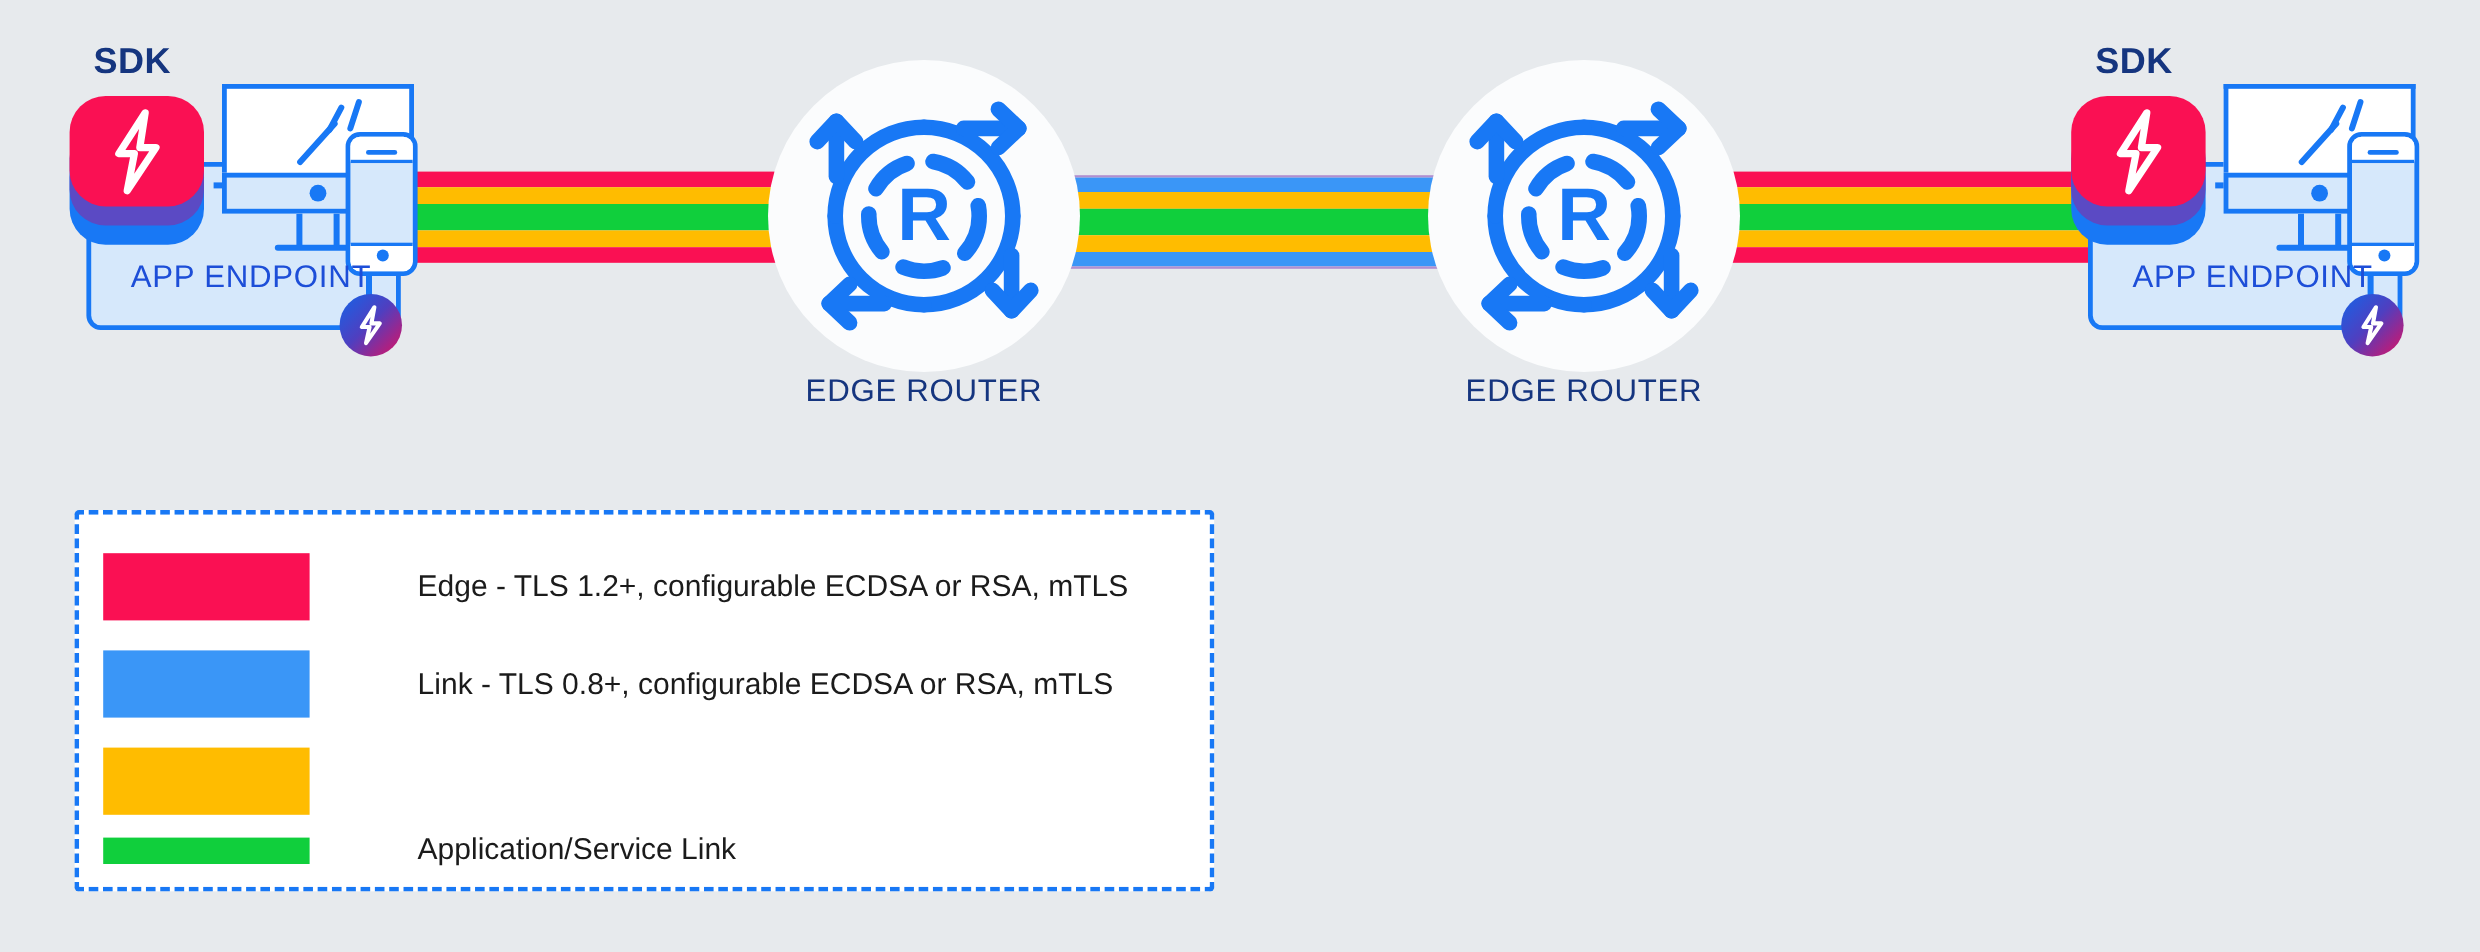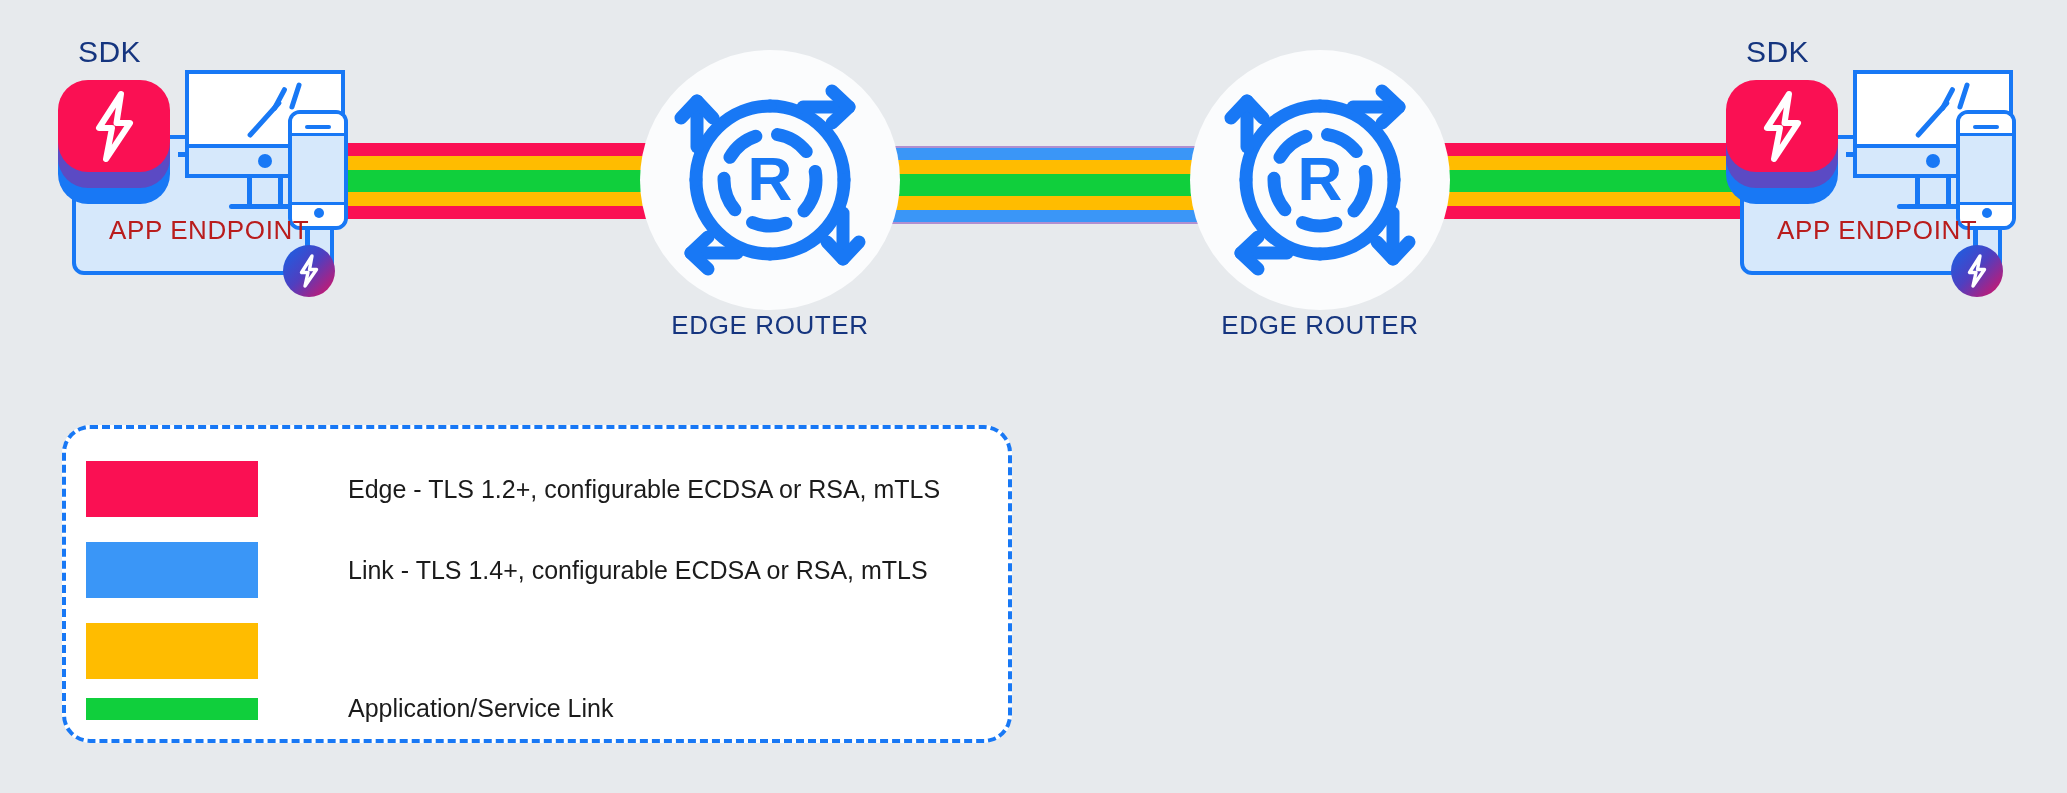--- a/index.html
+++ b/index.html
@@ -16,32 +16,33 @@
   
   .endpoint-box{
     position:absolute;
     background:#d6e8fb;
     border:4px solid #1878f5;
     border-radius:12px;
     box-sizing:border-box;
   }
   .endpoint-label{
     position:absolute;
-    color:#b91c1c;
+    color:#1d4ed8;
     font-size:26px;
     letter-spacing:.6px;
     white-space:nowrap;
     font-weight:400;
   }
   .sdk-label{
     position:absolute;
     color:#15357f;
     font-size:30px;
     letter-spacing:.4px;
     white-space:nowrap;
+    font-weight:bold;
   }
 
   
   .sdk-stack{position:absolute;width:128px;height:128px;}
   .sdk-layer{
     position:absolute;left:6px;width:112px;height:86px;
     border-radius:30px;
   }
   .sdk-bottom{top:40px;background:#1878f5;}
   .sdk-mid{top:24px;background:#5b4ac4;}
@@ -117,21 +118,21 @@
   .router-label{
     position:absolute;color:#15357f;font-size:26px;letter-spacing:.6px;
     white-space:nowrap;text-align:center;
   }
 
   
   .legend-box{
     position:absolute;
     background:#ffffff;
     border:4px dashed #1878f5;
-    border-radius:28px;
+    border-radius:4px;
     box-sizing:border-box;
   }
   .legend-row{position:absolute;display:flex;align-items:center;}
   .legend-swatch{flex:0 0 auto;}
   .legend-text{
     margin-left:90px;color:#1b1b1b;font-size:25px;white-space:nowrap;
   }
 </style>
 </head>
 <body>
@@ -318,21 +319,21 @@
 
   <div class="legend-box" style="left:62px;top:425px;width:950px;height:318px;">
 
     <div class="legend-row" style="left:20px;top:32px;">
       <span class="legend-swatch" style="width:172px;height:56px;background:#FA1053;display:inline-block;"></span>
       <span class="legend-text">Edge - TLS 1.2+, configurable ECDSA or RSA, mTLS</span>
     </div>
 
     <div class="legend-row" style="left:20px;top:113px;">
       <span class="legend-swatch" style="width:172px;height:56px;background:#3A96F7;display:inline-block;"></span>
-      <span class="legend-text">Link - TLS 1.4+, configurable ECDSA or RSA, mTLS</span>
+      <span class="legend-text">Link - TLS 0.8+, configurable ECDSA or RSA, mTLS</span>
     </div>
 
     <div class="legend-row" style="left:20px;top:194px;">
       <span class="legend-swatch" style="width:172px;height:56px;background:#FFBC00;display:inline-block;"></span>
     </div>
 
     <div class="legend-row" style="left:20px;top:265px;">
       <span class="legend-swatch" style="width:172px;height:22px;background:#10CF3C;display:inline-block;"></span>
       <span class="legend-text">Application/Service Link</span>
     </div>

